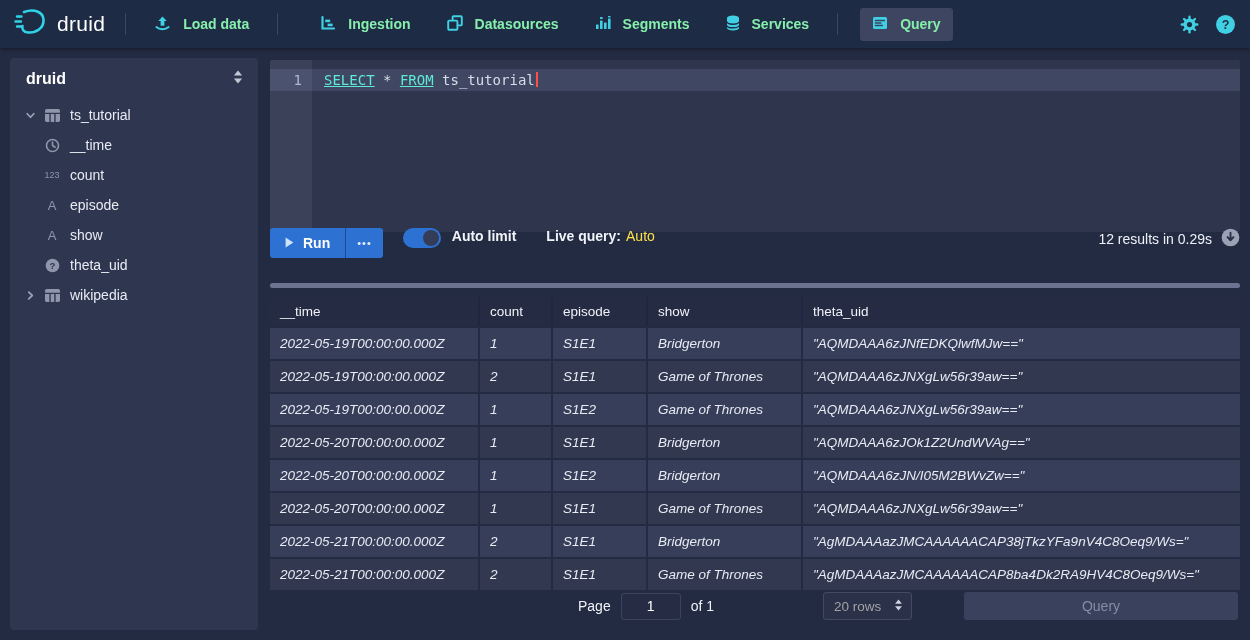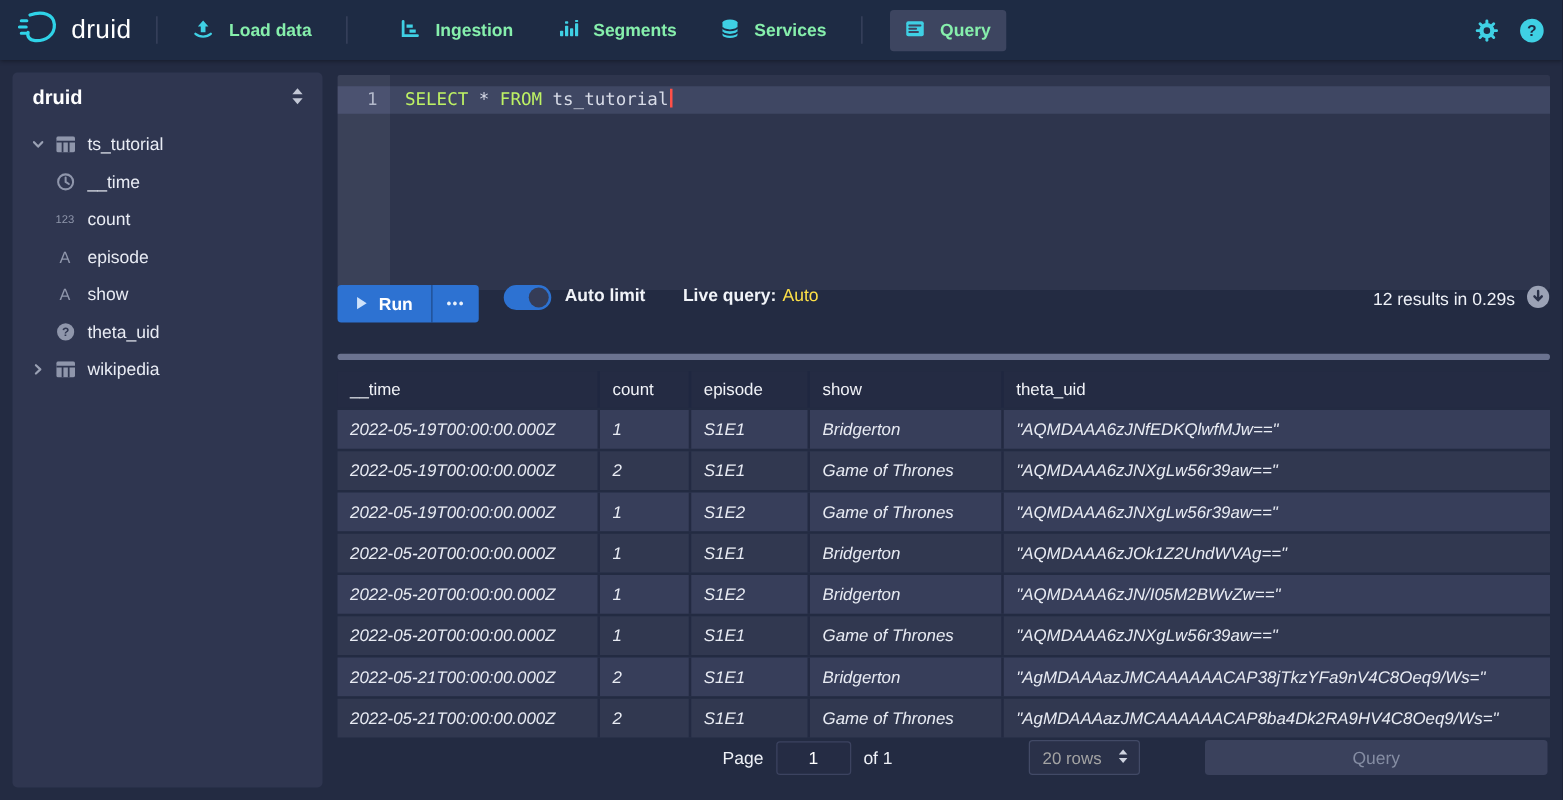--- a/index.html
+++ b/index.html
@@ -39,21 +39,21 @@
   
   .editor{ position:absolute; top:60px; left:270px; width:970px; height:172px;
            background:#2e354d; border-radius:2px; overflow:hidden; cursor:text; }
   .gutter{ position:absolute; top:0; left:0; width:42px; height:172px; background:#3a4158; }
   .gutter-active{ position:absolute; top:9px; left:0; width:42px; height:22px; background:#4b5270; }
   .active-line{ position:absolute; top:9px; left:42px; width:928px; height:22px; background:#3f4763; }
   .line-number{ position:absolute; top:9px; left:0; width:32px; text-align:right; color:#b2b8ca;
                 font-family:"DejaVu Sans Mono", monospace; font-size:14px; line-height:22px; }
   .code-line{ position:absolute; top:9px; left:54px; font-family:"DejaVu Sans Mono", monospace;
               font-size:14px; line-height:22px; color:#d8dce8; white-space:pre; }
-  .kw{ color:#bef264; }
+  .kw{ color:#5eead4;text-decoration:underline; }
   .caret{ display:inline-block; width:2px; height:15px; background:#ff5048;
           vertical-align:-2px; margin-left:1px; }
 
   
   .runbar{ position:absolute; top:228px; left:270px; width:970px; height:30px;
            display:flex; align-items:flex-start; }
   .run-btn{ display:flex; height:30px; background:#2d72d2; border-radius:3px; color:#fff; overflow:hidden; }
   .run-main{ display:flex; align-items:center; gap:9px; padding:0 15px; font-size:14px;
              font-weight:600; border-right:1px solid rgba(15,38,74,.5); cursor:pointer; }
   .run-more{ display:flex; align-items:center; padding:0 11px; font-size:11px; letter-spacing:1px;
@@ -136,20 +136,29 @@
       <span>
         <svg width="16" height="16" viewBox="0 0 16 16">
           <path d="M2.5 2 V13.5 H14" stroke="#3fd0e4" stroke-width="2.2" fill="none" stroke-linecap="round"></path>
           <rect x="5.2" y="4.6" width="5" height="2.6" fill="#3fd0e4"></rect>
           <rect x="7.6" y="8.6" width="5" height="2.6" fill="#3fd0e4"></rect>
         </svg>
       </span>
       <span>Ingestion</span>
     </div>
 
+    <div class="nav-item">
+      <span>
+        <svg width="16" height="16" viewBox="0 0 16 16">
+          <rect x="5.6" y="1.2" width="9.2" height="9.2" rx="1" fill="none" stroke="#3fd0e4" stroke-width="1.9"></rect>
+          <rect x="1.2" y="5.6" width="9.2" height="9.2" rx="1" fill="#1e2b44" stroke="#3fd0e4" stroke-width="1.9"></rect>
+        </svg>
+      </span>
+      <span>Datasources</span>
+    </div>
 
     <div class="nav-item">
       <span>
         <svg width="16" height="16" viewBox="0 0 16 16" fill="#3fd0e4">
           <rect x="1" y="9.5" width="2.6" height="4.5" rx="0.6"></rect>
           <rect x="5" y="5.5" width="2.6" height="8.5" rx="0.6"></rect>
           <rect x="5" y="2" width="2.6" height="2" rx="0.6"></rect>
           <rect x="9" y="7.5" width="2.6" height="6.5" rx="0.6"></rect>
           <rect x="13" y="3.5" width="2.6" height="10.5" rx="0.6"></rect>
           <rect x="13" y="1" width="2.6" height="1.5" rx="0.6"></rect>

